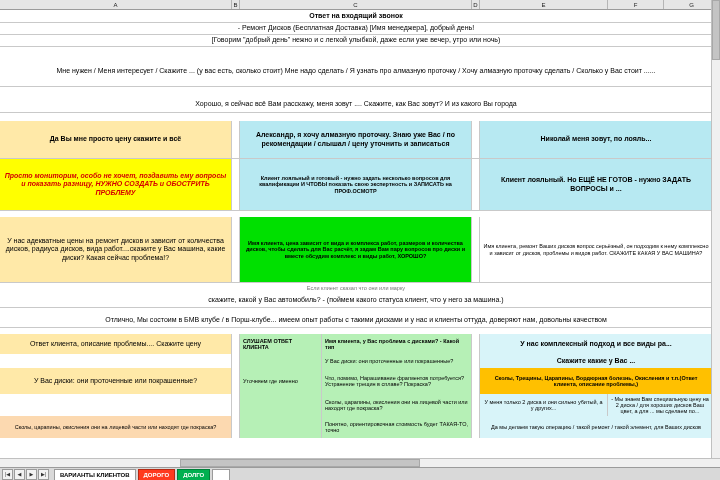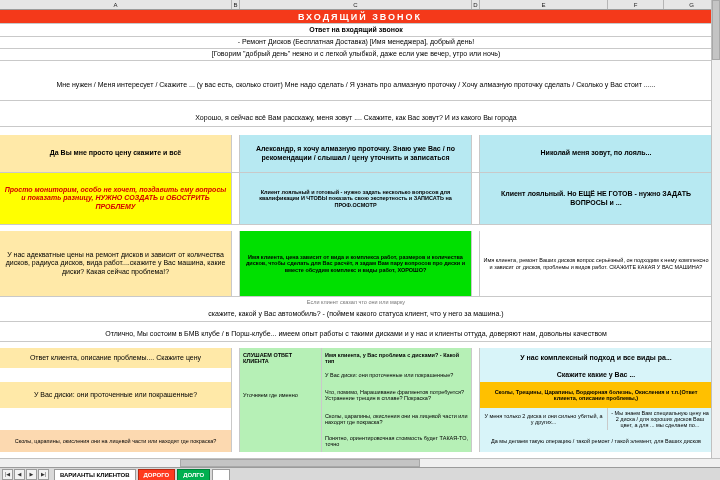--- a/index.html
+++ b/index.html
@@ -99,21 +99,20 @@
   <div class="colheads">
     <div class="ch" style="width:232px">A</div>
     <div class="ch" style="width:8px">B</div>
     <div class="ch" style="width:232px">C</div>
     <div class="ch" style="width:8px">D</div>
     <div class="ch" style="width:128px">E</div>
     <div class="ch" style="width:56px">F</div>
     <div class="ch" style="width:56px">G</div>
   </div>
 
-  <div class="titlebar">ВХОДЯЩИЙ ЗВОНОК</div>
 
   <div class="row" style="height:13px">
     <div class="cell c-center f-white bold" style="width:712px;border-right:none">Ответ на входящий звонок</div>
   </div>
   <div class="row" style="height:12px">
     <div class="cell c-center f-white" style="width:712px;border-right:none">- Ремонт Дисков  (Бесплатная Доставка)    [Имя менеджера], добрый день!</div>
   </div>
   <div class="row" style="height:12px">
     <div class="cell c-center f-white" style="width:712px;border-right:none">[Говорим "добрый день" нежно и с легкой улыбкой, даже если уже вечер, утро или ночь)</div>
   </div>

